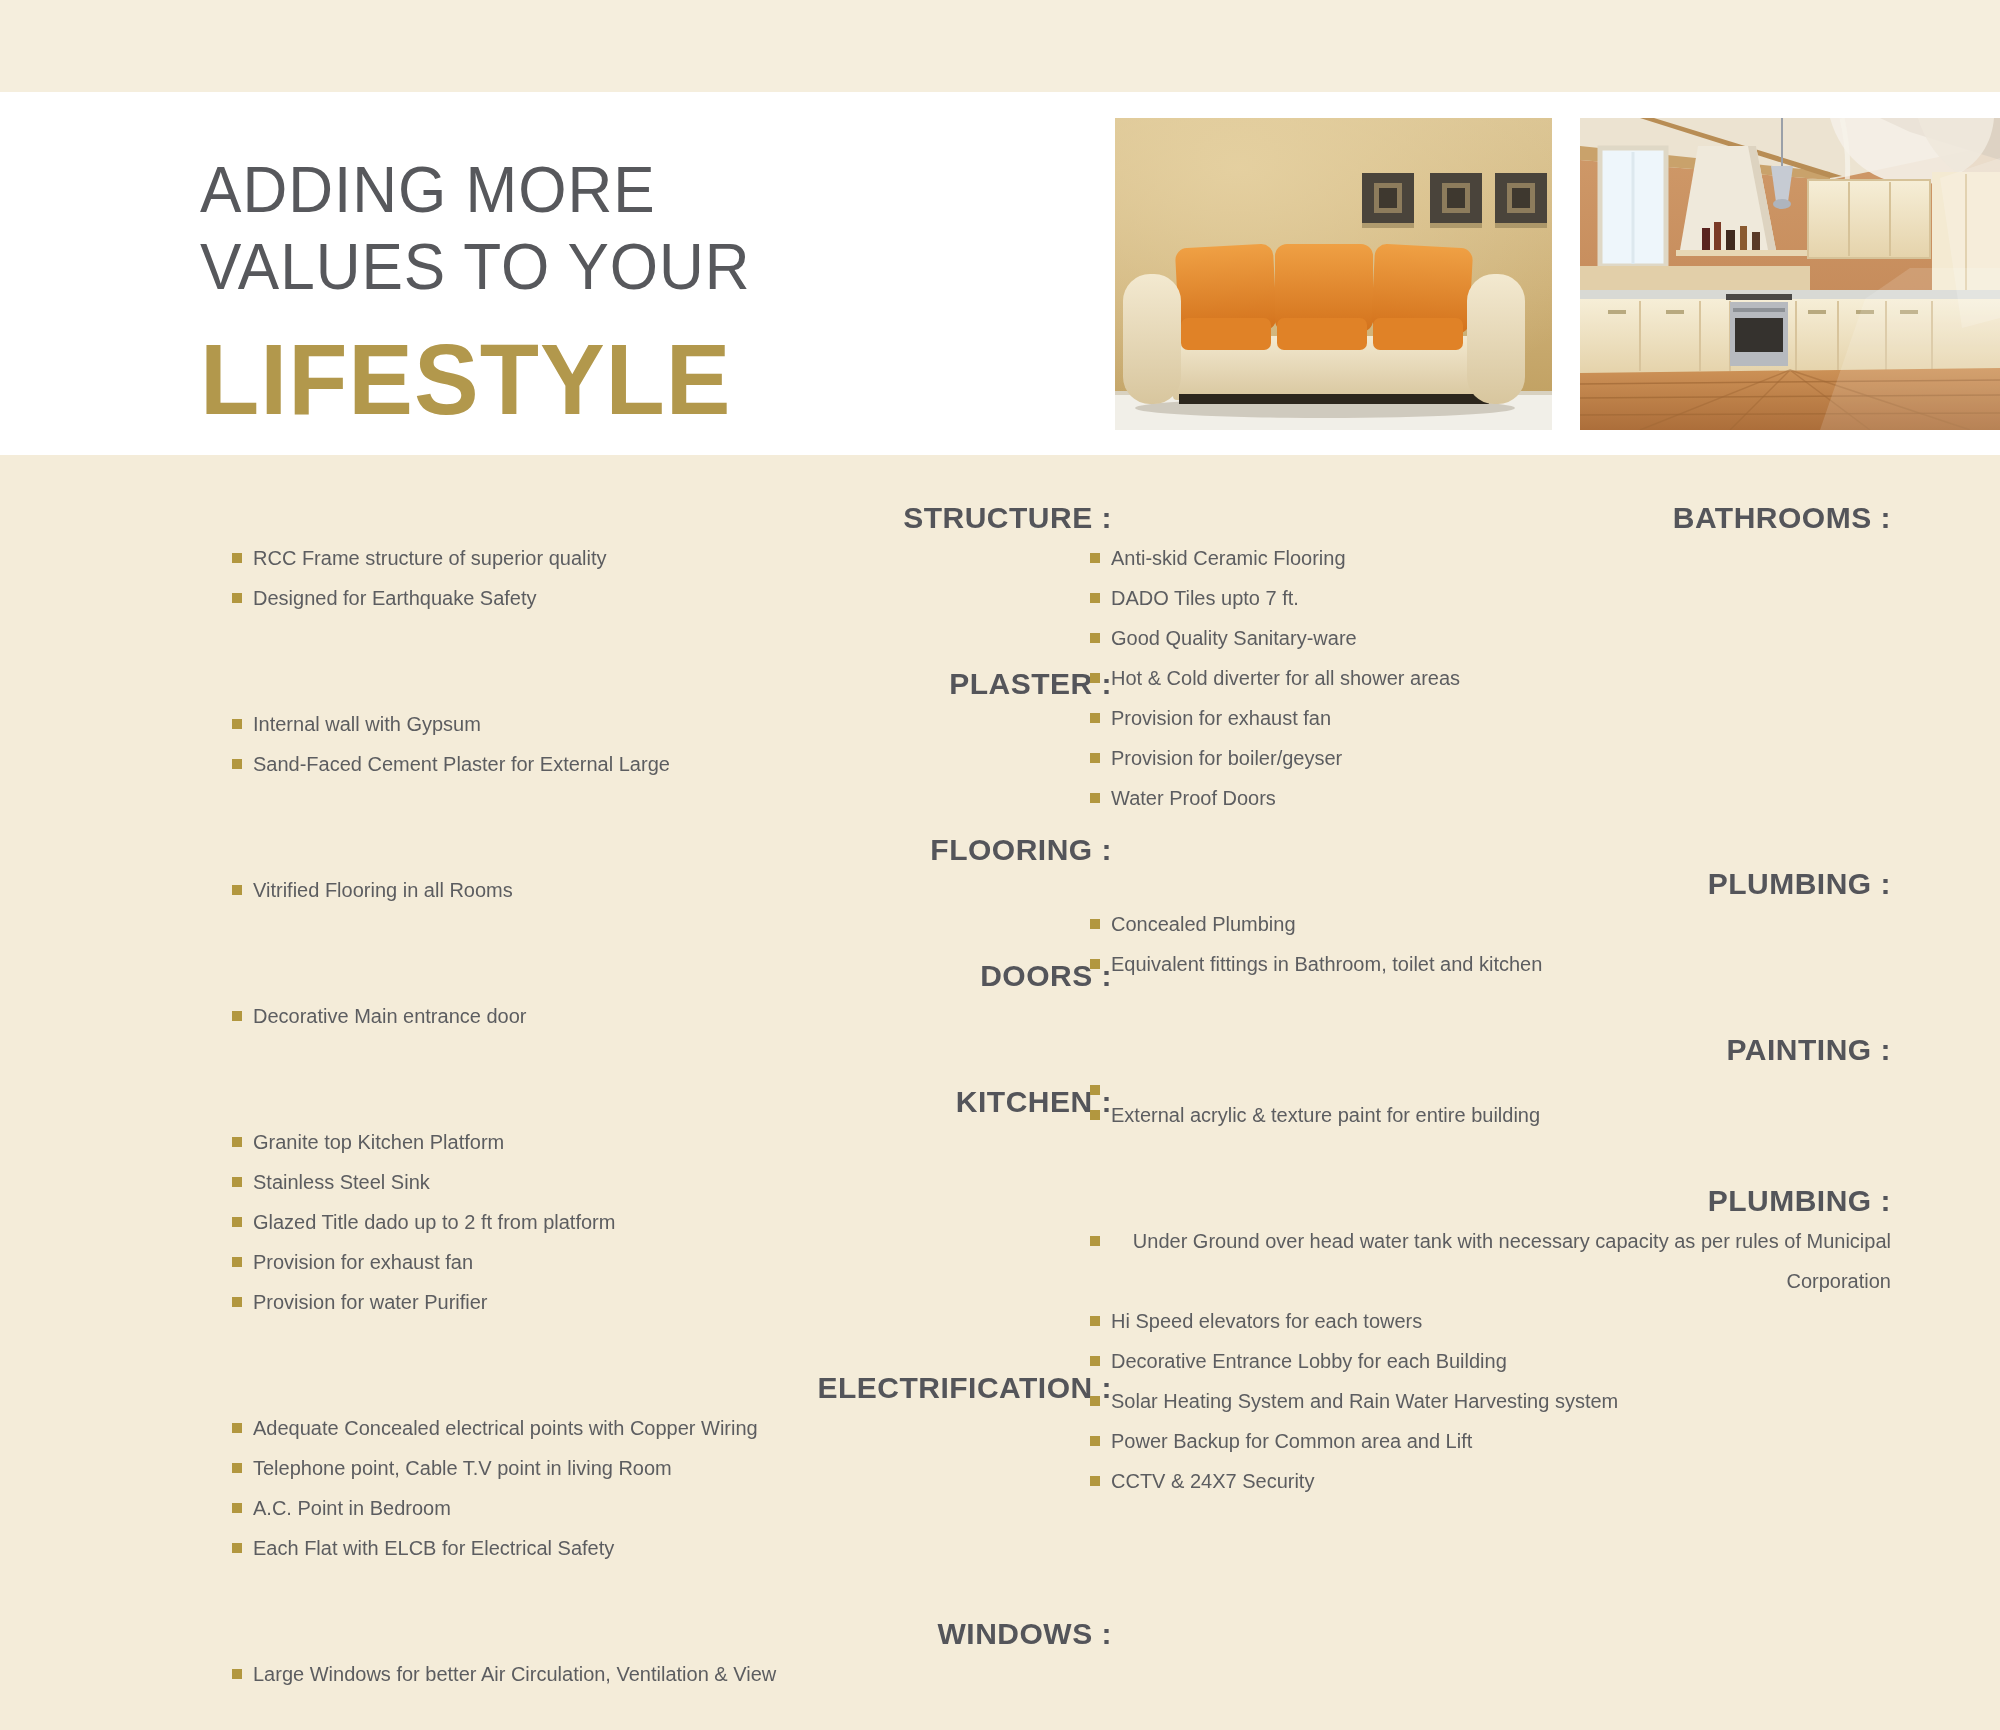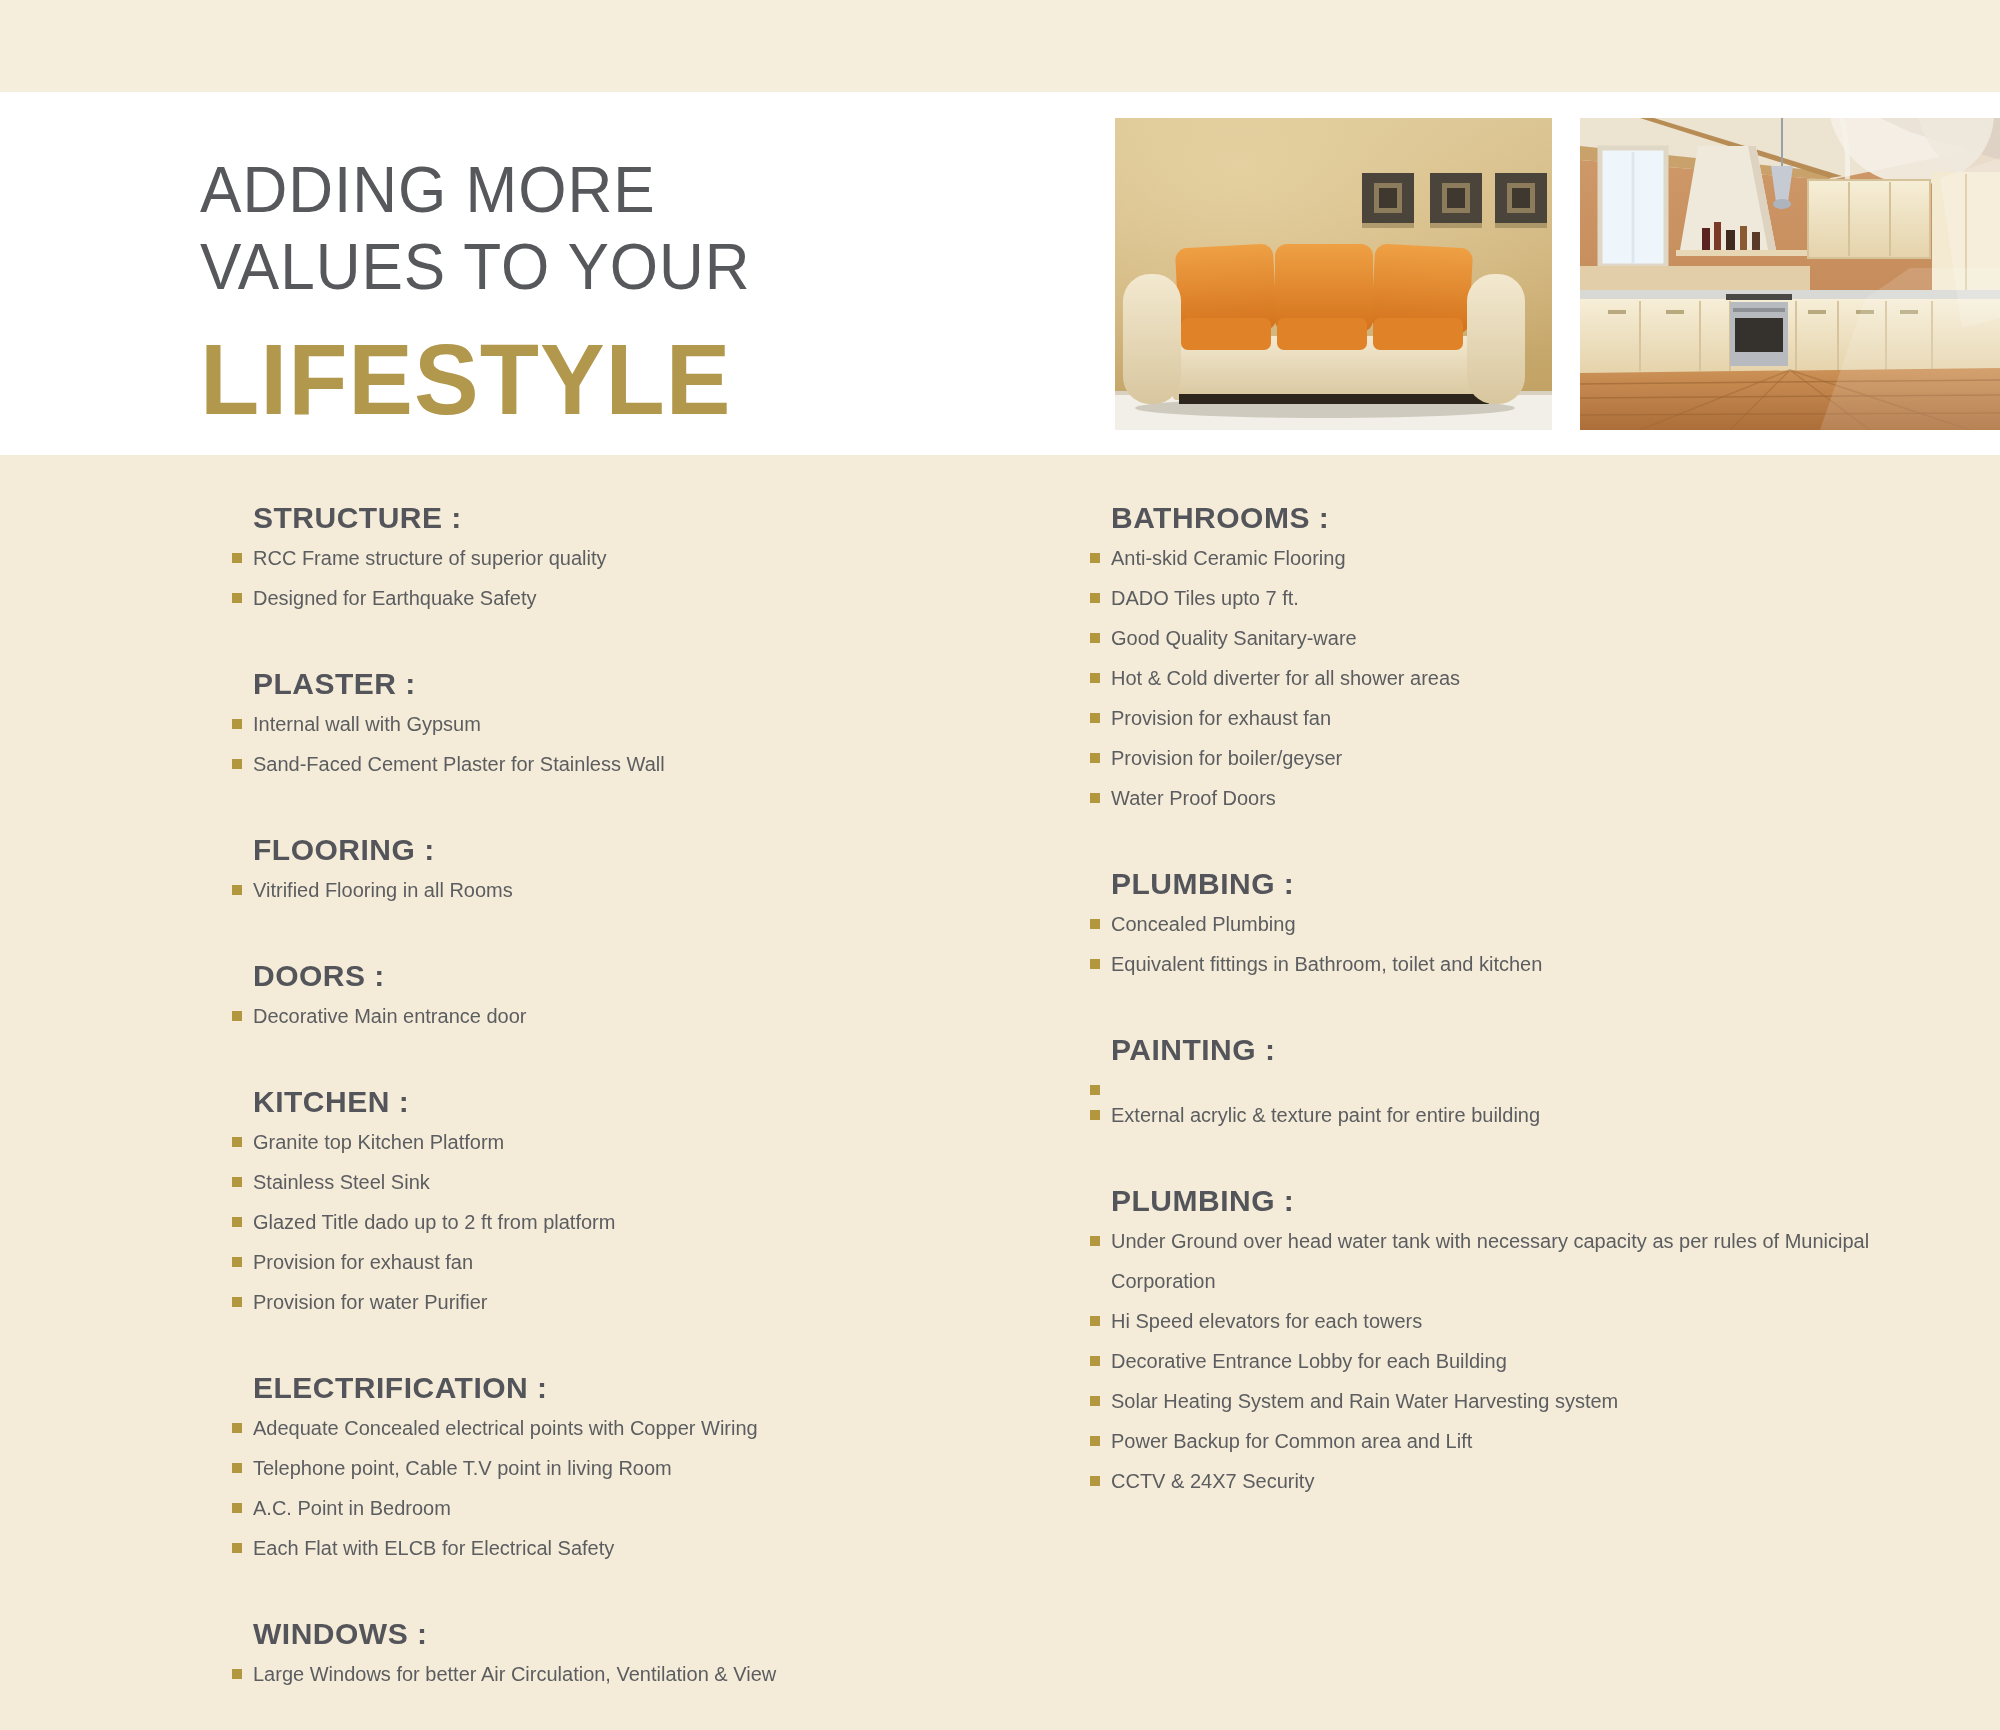--- a/index.html
+++ b/index.html
@@ -18,21 +18,21 @@
     margin-top:22px;font-size:100px;line-height:102px;font-weight:bold;color:#b2984c;
     letter-spacing:1px;transform:scaleX(.97);transform-origin:left;white-space:nowrap;
   }
   .photo{position:absolute;top:26px;margin:0;overflow:hidden;background:#d8c08d;}
   .photo svg{display:block;}
   .photo-sofa{left:1115px;width:437px;height:312px;}
   .photo-kitchen{left:1580px;width:420px;height:312px;}
   .col{position:absolute;top:498px;}
   .col-left{left:232px;width:880px;}
   .col-right{left:1090px;width:801px;}
-  .spec-section{margin:0 0 46px 0;}
+  .spec-section{margin:0 0 46px 0;text-align:right;}
   .spec-heading{
     margin:0 0 0 21px;font-size:30px;line-height:40px;font-weight:bold;
     color:#54555a;letter-spacing:.5px;
   }
   .spec-list{list-style:none;margin:0;padding:0;}
   .spec-item{
     display:flex;align-items:flex-start;
     font-size:20px;line-height:40px;color:#5c5d60;
   }
   .bullet{flex:0 0 auto;width:10px;height:10px;background:#b2973f;margin:15px 11px 0 0;}
@@ -232,21 +232,21 @@
         </section>
         <section class="spec-section">
           <h2 class="spec-heading">PLASTER :</h2>
           <ul class="spec-list">
             <li class="spec-item">
               <span class="bullet"></span>
               <span class="item-text">Internal wall with Gypsum</span>
             </li>
             <li class="spec-item">
               <span class="bullet"></span>
-              <span class="item-text">Sand-Faced Cement Plaster for Stainless Wall</span>
+              <span class="item-text">Sand-Faced Cement Plaster for External Large</span>
             </li>
           </ul>
         </section>
         <section class="spec-section">
           <h2 class="spec-heading">FLOORING :</h2>
           <ul class="spec-list">
             <li class="spec-item">
               <span class="bullet"></span>
               <span class="item-text">Vitrified Flooring in all Rooms</span>
             </li>

